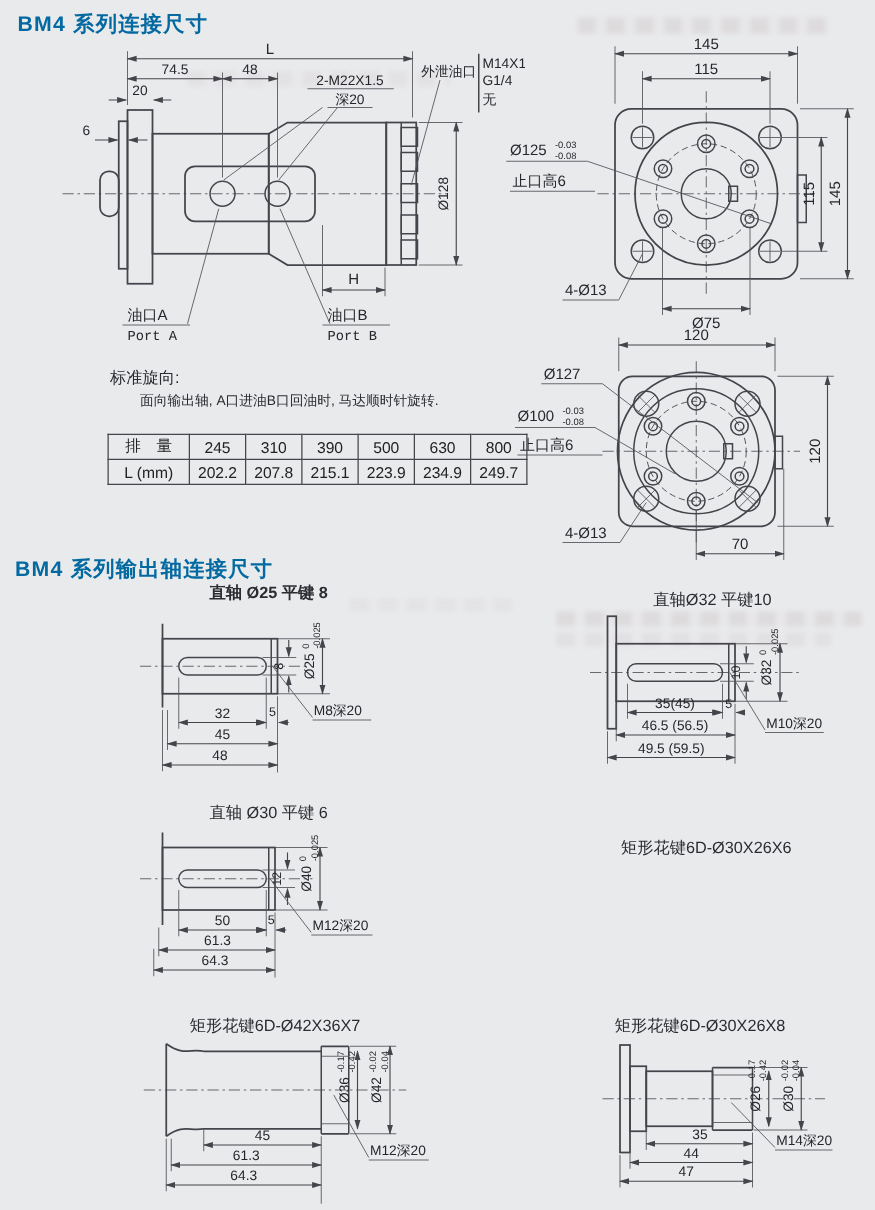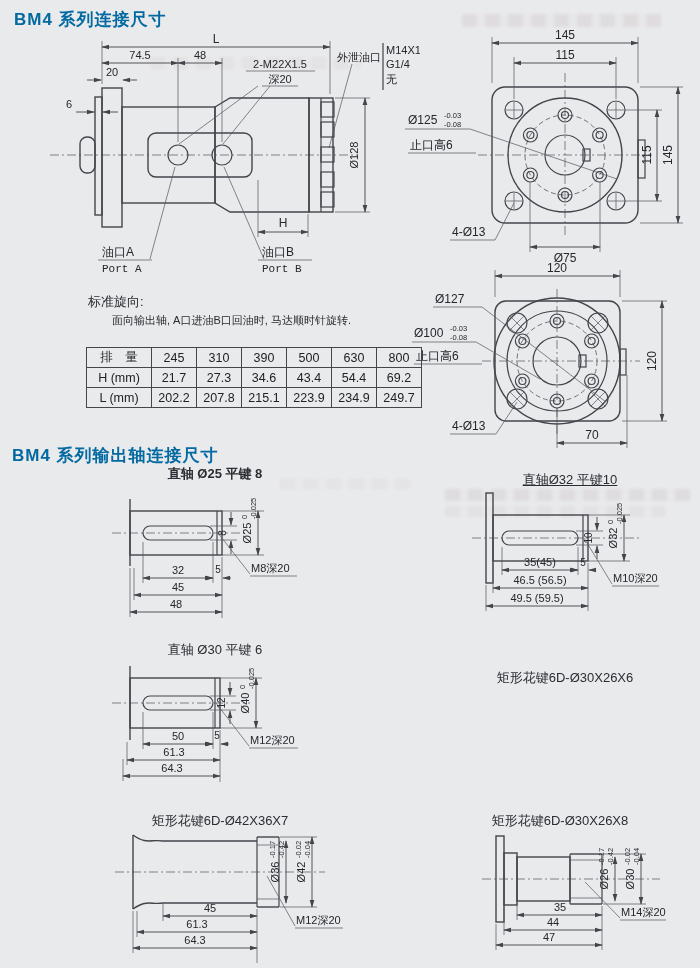--- a/index.html
+++ b/index.html
@@ -311,29 +311,20 @@
       <tr>
     <td class="first">排　量</td>
     <td>245</td>
     <td>310</td>
     <td>390</td>
     <td>500</td>
     <td>630</td>
     <td>800</td>
   </tr>
   <tr>
-    <td class="first">H (mm)</td>
-    <td>21.7</td>
-    <td>27.3</td>
-    <td>34.6</td>
-    <td>43.4</td>
-    <td>54.4</td>
-    <td>69.2</td>
-  </tr>
-  <tr>
     <td class="first">L (mm)</td>
     <td>202.2</td>
     <td>207.8</td>
     <td>215.1</td>
     <td>223.9</td>
     <td>234.9</td>
     <td>249.7</td>
   </tr>
 </tbody>
   </table>
@@ -382,21 +373,21 @@
     <line class="dim" x1="70" y1="126" x2="162" y2="126" marker-start="url(#ar)" marker-end="url(#ar)"></line>
     <text class="t11" x="116" y="122" text-anchor="middle">48</text>
   </g>
   <g>
     <line class="ext" x1="158" y1="47" x2="190" y2="88"></line>
     <line class="ext" x1="190" y1="90" x2="237" y2="90"></line>
     <text class="t11" x="191" y="86">M8深20</text>
   </g>
 </svg>
 
-<div class="abs shaft-title" style="left:470px;top:471px;width:200px;text-decoration:underline;">直轴Ø32 平键10</div>
+<div class="abs shaft-title" style="left:470px;top:471px;width:200px;">直轴Ø32 平键10</div>
 <svg class="abs" style="left:440px;top:486px;" width="260" height="150" viewBox="0 0 260 150">
   <g>
     <line class="cl" x1="32" y1="52" x2="200" y2="52"></line>
     <rect class="th" x="46" y="7" width="7" height="90"></rect>
     <rect class="th" x="53" y="29" width="95" height="46"></rect>
     <line class="ln" x1="143" y1="29" x2="143" y2="75"></line>
     <rect class="ln" x="62" y="45" width="76" height="14" rx="7"></rect>
   </g>
   <g>
     <line class="ext" x1="136" y1="45" x2="163" y2="45"></line>

